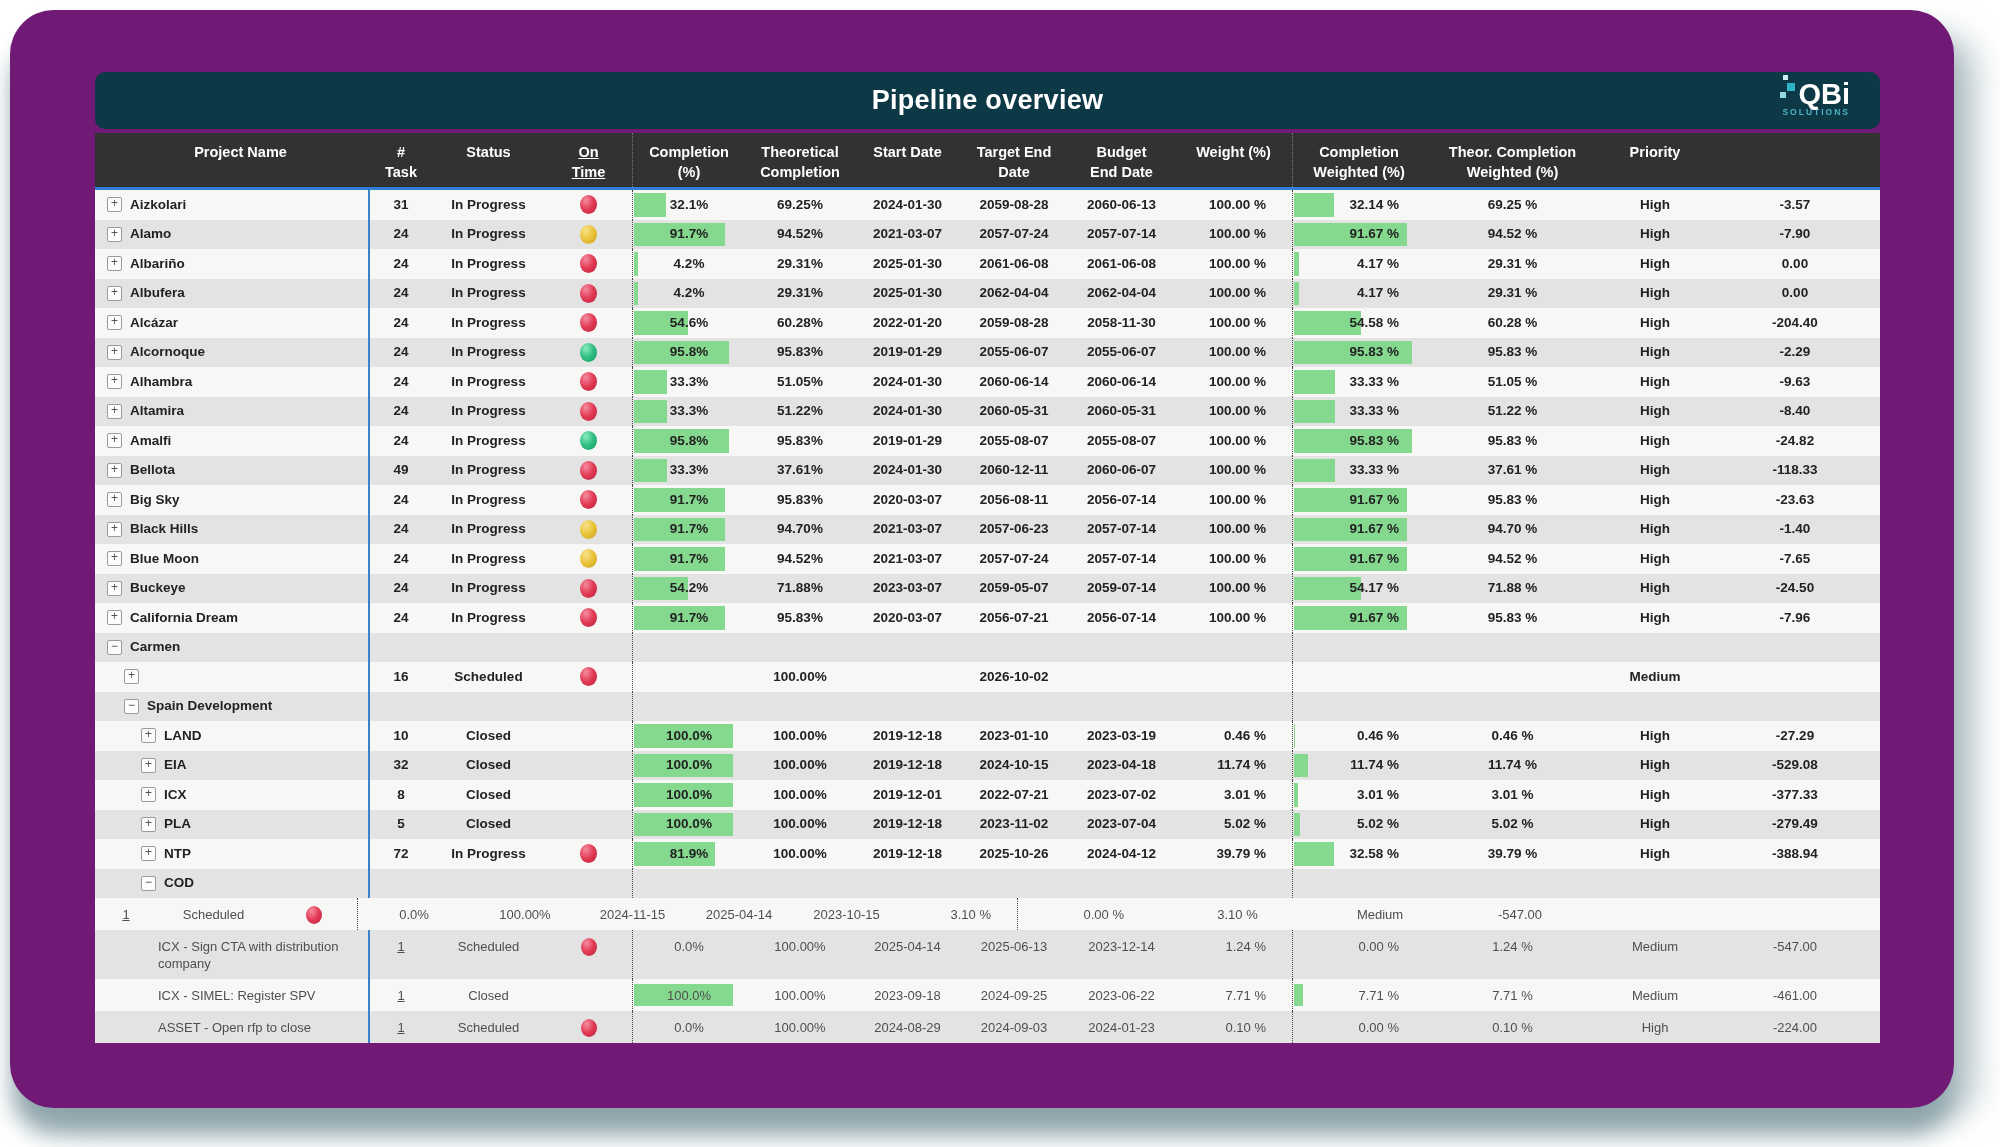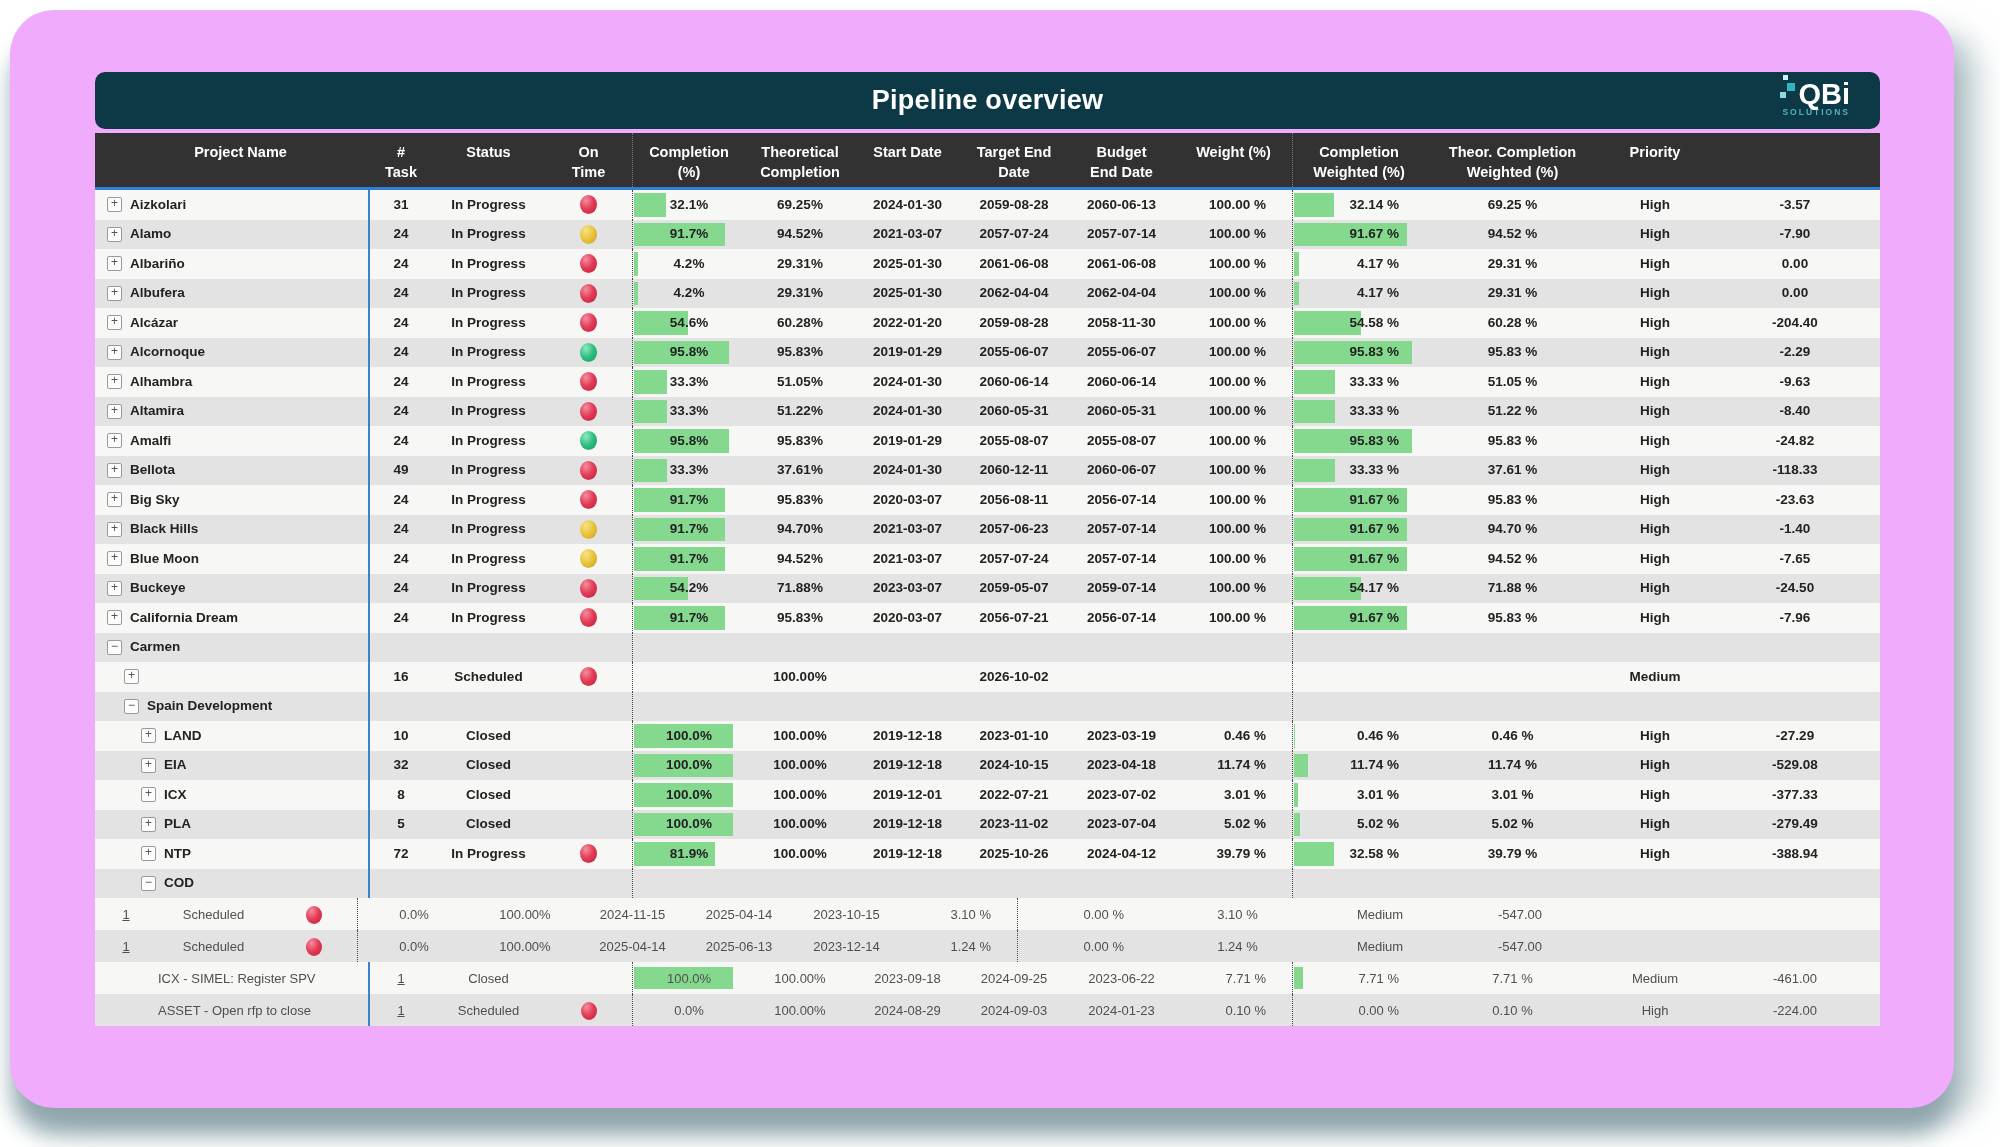--- a/index.html
+++ b/index.html
@@ -2,21 +2,21 @@
 <html><head>
 <meta charset="utf-8">
 <style>
   html,body{margin:0;padding:0;}
   body{
     width:2000px;height:1147px;background:#ffffff;overflow:hidden;position:relative;
     font-family:"Liberation Sans",sans-serif;
   }
   .card{
     position:absolute;left:10px;top:10px;width:1944px;height:1098px;
-    background:#f0abfc;border-radius:44px;
+    background:#701a75;border-radius:44px;
     box-shadow:0 28px 22px -2px rgba(139,162,170,0.95), 28px 18px 30px -4px rgba(139,162,170,0.55);
   }
   .report{position:absolute;left:85px;top:62px;width:1785px;}
   
   .titlebar{
     height:57px;background:#0d3845;border-radius:10px;position:relative;
     display:flex;align-items:center;justify-content:center;
   }
   .title{color:#ffffff;font-size:27px;font-weight:bold;letter-spacing:.3px;}
   .logo{position:absolute;right:30px;top:6px;text-align:right;}
@@ -32,21 +32,21 @@
     display:flex;background:#323232;margin-top:4px;border-bottom:3px solid #2f7fd6;
   }
   .hc{
     color:#ffffff;font-size:14.5px;font-weight:bold;line-height:20px;
     display:flex;flex-direction:column;align-items:center;justify-content:flex-start;
     padding-top:9px;min-height:54px;box-sizing:border-box;
   }
   .hrow .c-comp,.hrow .c-cw{border-left:1px dotted #777;}
   
   .c-name{width:275px;padding-left:16px;}  .c-task{width:62px;}  .c-status{width:113px;}
-  .c-dot{width:87px;}    .c-comp{width:113px;} .c-theo{width:110px;}
+  .c-dot{width:87px;text-decoration:underline;}    .c-comp{width:113px;} .c-theo{width:110px;}
   .c-start{width:105px;} .c-target{width:108px;}.c-budget{width:107px;}
   .c-weight{width:117px;}.c-cw{width:133px;}   .c-tw{width:175px;}
   .c-priority{width:110px;}.c-delay{width:170px;}
   
   .row{display:flex;}
   .row.odd{background:#f7f7f6;}
   .row.even{background:#e2e3e2;}
   .c{
     display:flex;align-items:center;justify-content:center;box-sizing:border-box;
     font-size:13.5px;font-weight:bold;color:#222222;min-height:29.5px;line-height:16px;
@@ -1287,20 +1287,23 @@
             <span>3.10 %</span>
           </div>
           <div class="c c-priority">
             <span>Medium</span>
           </div>
           <div class="c c-delay">
             <span>-547.00</span>
           </div>
         </div>
         <div class="row even milestone">
+          <div class="c c-name" style="padding-left: 63px;">
+            <span class="nm">ICX - Sign CTA with distribution company</span>
+          </div>
           <div class="c c-task">
             <span class="task">1</span>
           </div>
           <div class="c c-status">
             <span>Scheduled</span>
           </div>
           <div class="c c-dot">
             <span class="dot red"></span>
           </div>
           <div class="c c-comp">

